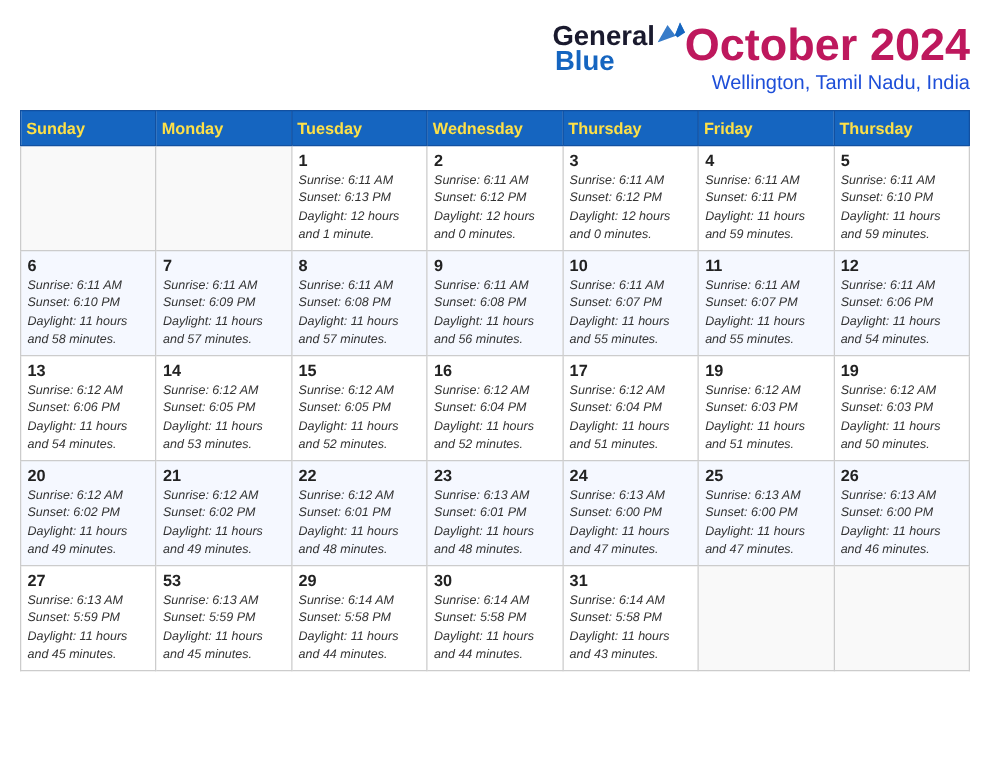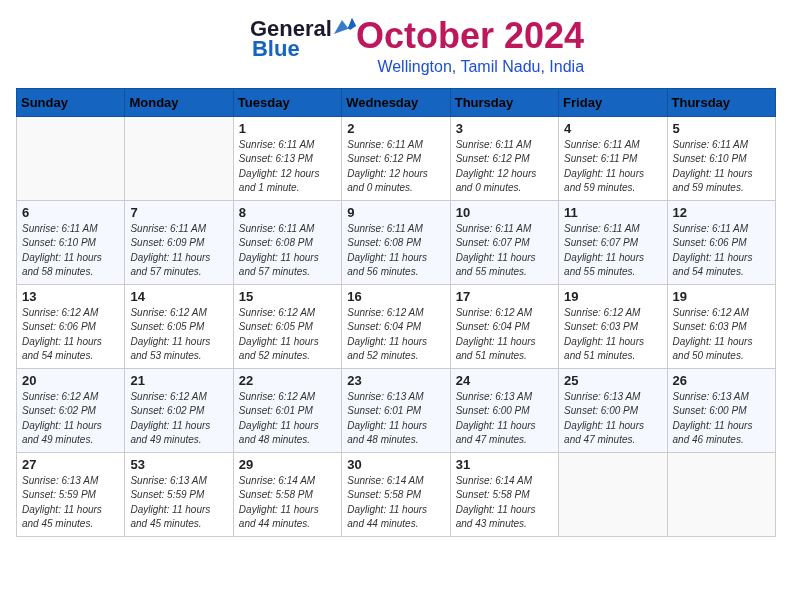--- a/index.html
+++ b/index.html
@@ -6,21 +6,21 @@
     body {
       font-family: Arial, sans-serif;
       background: #fff;
       width: 792px;
       min-height: 612px;
       padding: 16px;
     }
     .header {
       display: flex;
       align-items: flex-start;
-      justify-content: center;
+      justify-content: flex-end;
       margin-bottom: 12px;
       margin-left: 42px;
     }
     .logo {
       display: flex;
       flex-direction: column;
       align-items: flex-start;
     }
     .title-area {
       text-align: right;
@@ -36,21 +36,21 @@
       color: #1d4ed8;
       margin-top: 2px;
     }
     .calendar {
       width: 100%;
       border-collapse: collapse;
       border: 1px solid #bbb;
     }
     .calendar th {
       background-color: #1565c0;
-      color: #000000;
+      color: #fde047;
       font-size: 13px;
       font-weight: bold;
       padding: 6px 4px;
       text-align: left;
       border: 1px solid #1250a0;
     }
     .calendar td {
       border: 1px solid #ccc;
       vertical-align: top;
       padding: 4px 5px;

